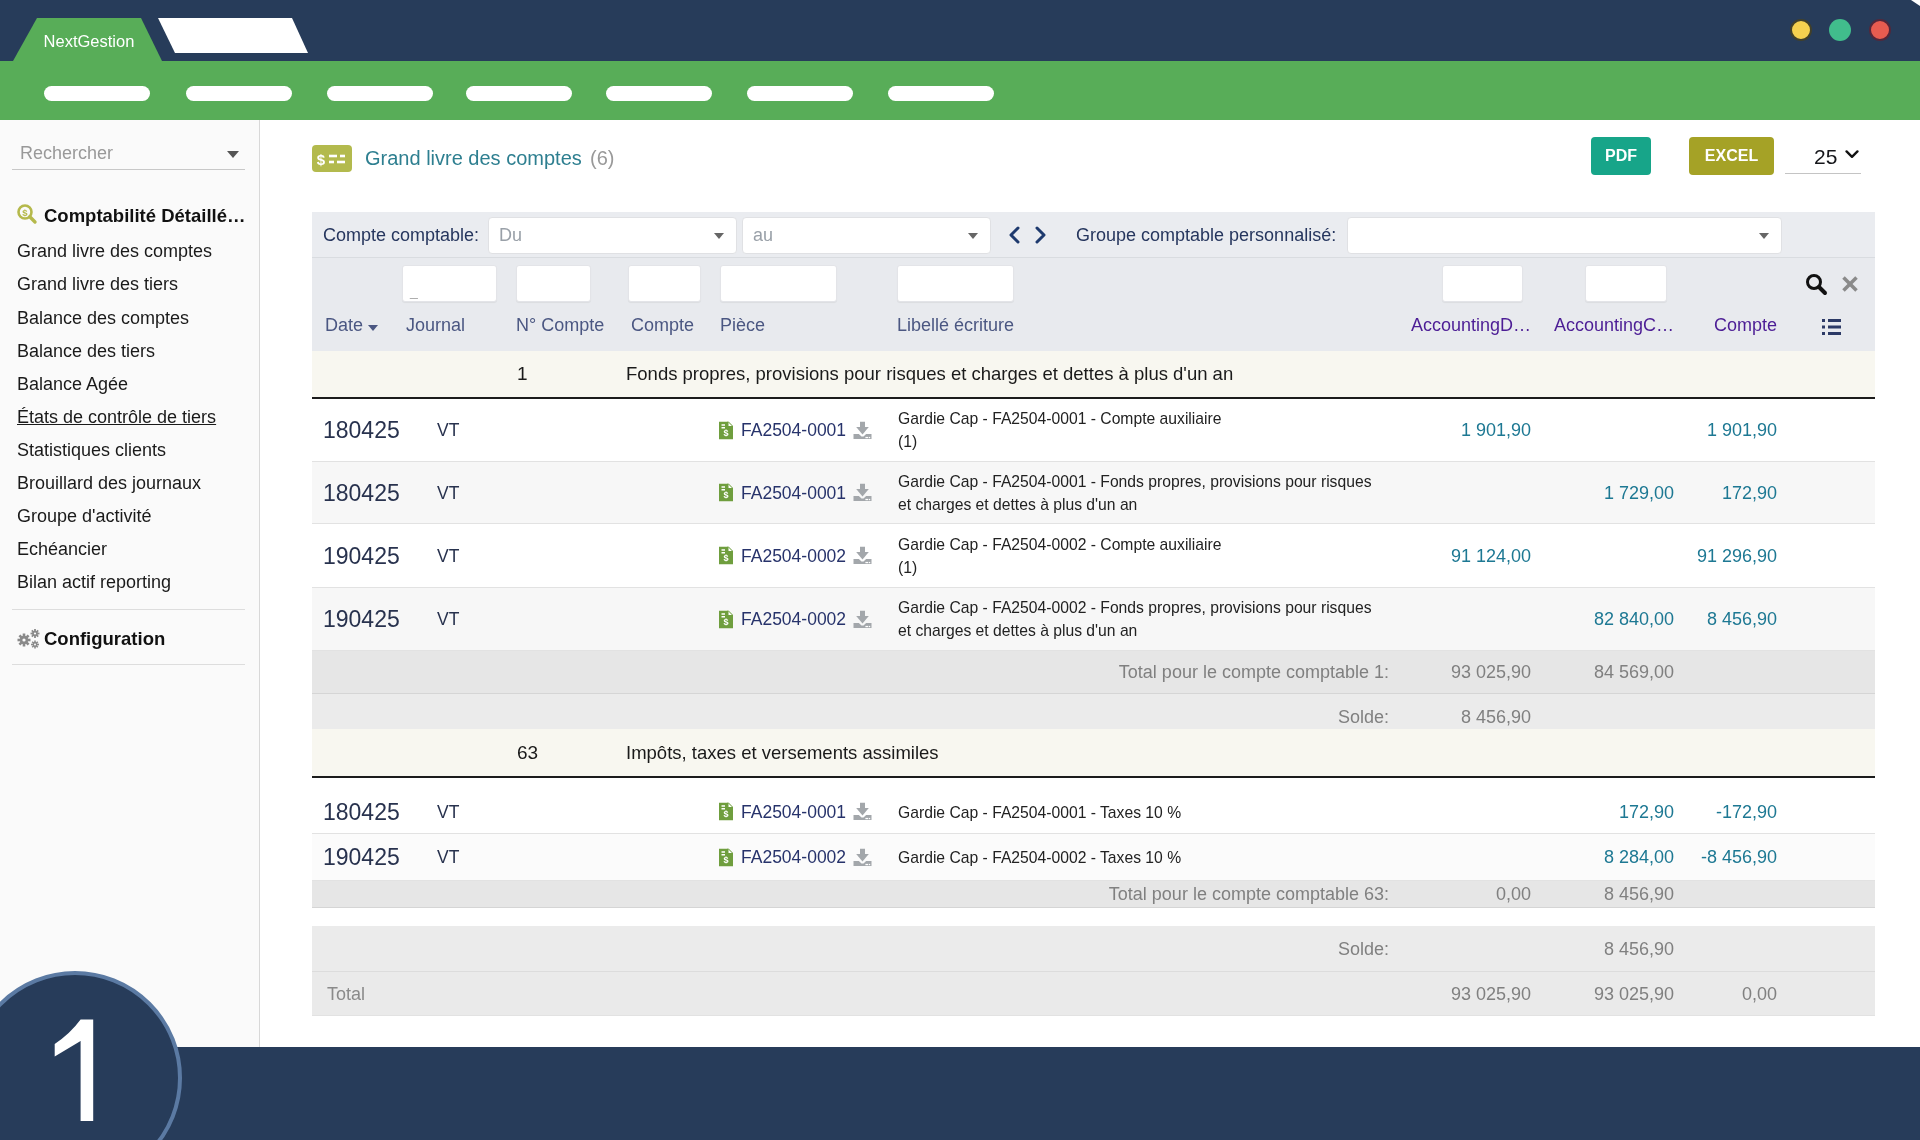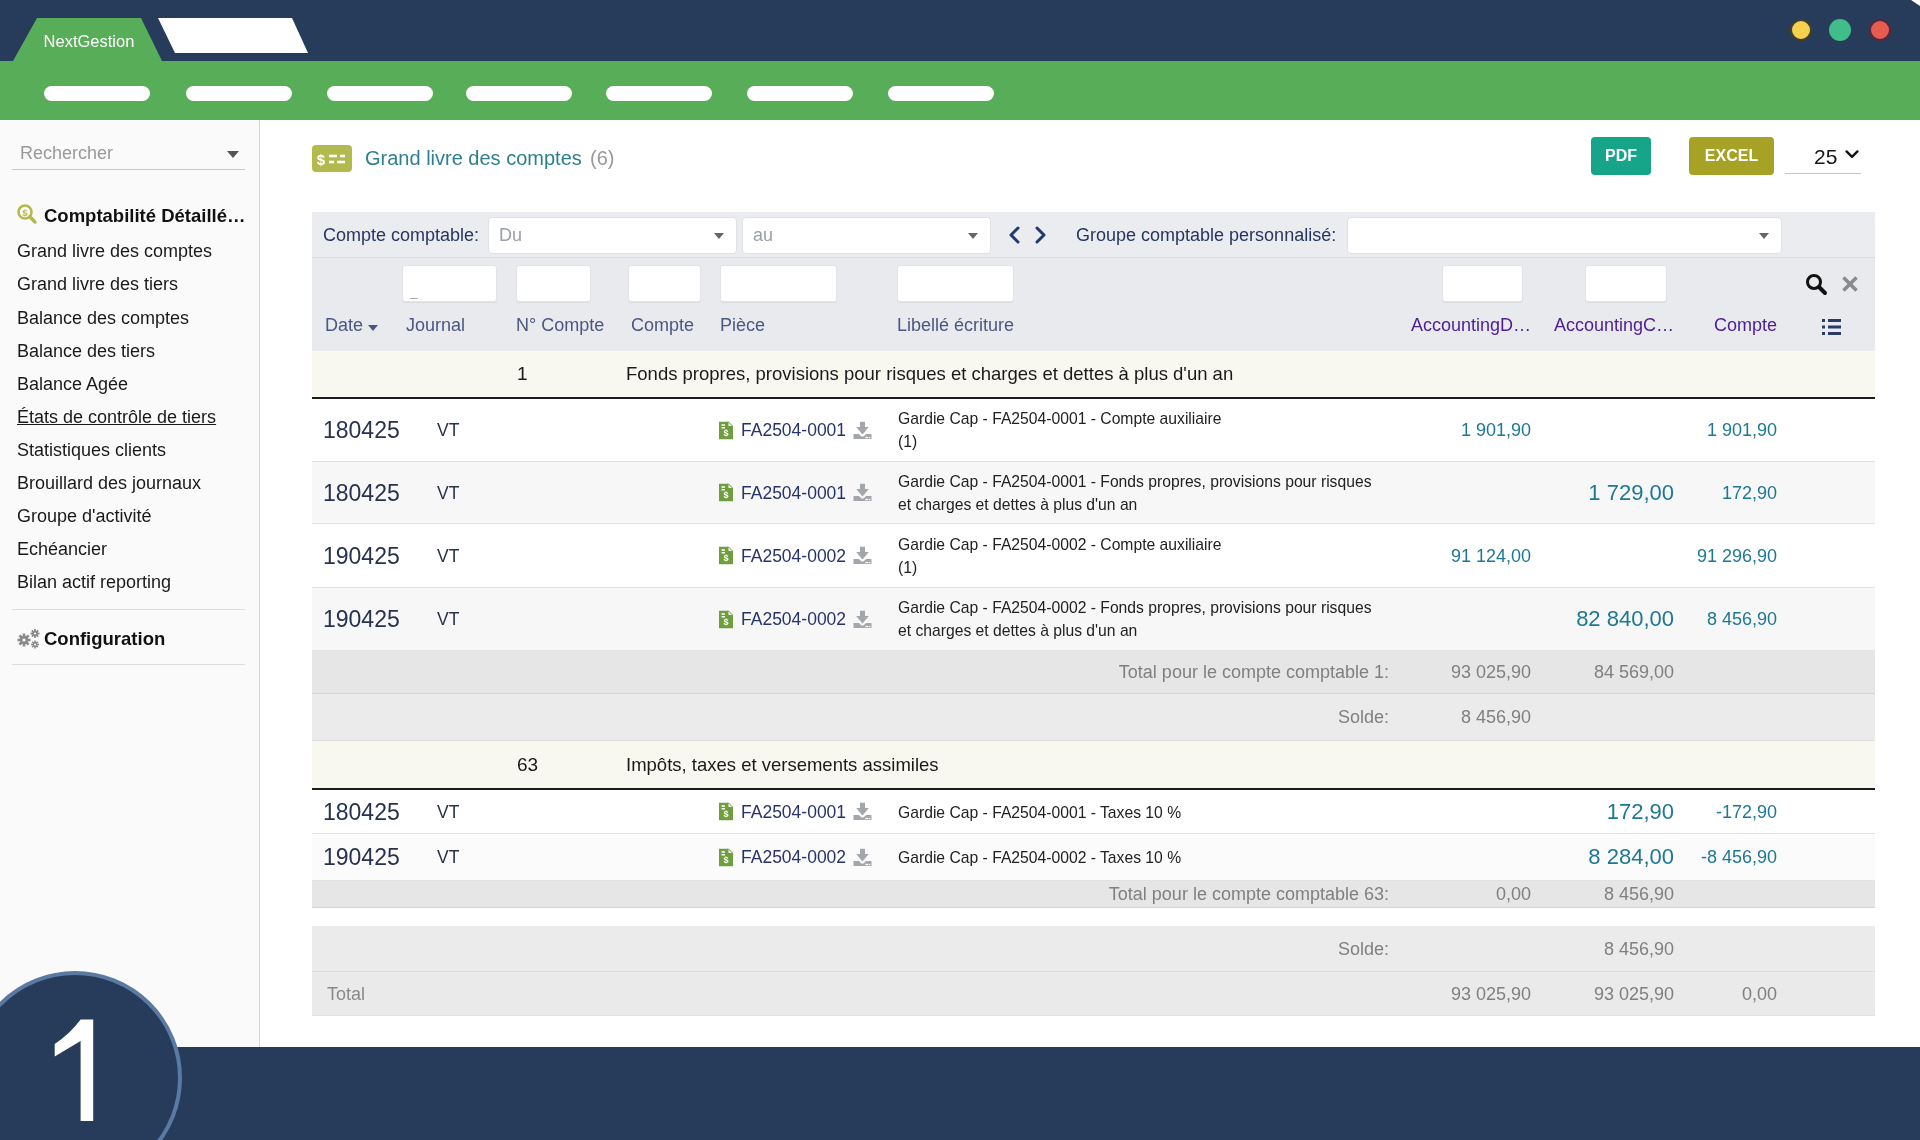--- a/index.html
+++ b/index.html
@@ -60,21 +60,21 @@
 .gnum { position:absolute; left:205px; top:50%; transform:translateY(-50%); font-size:19px; color:#1a1a1a; }
 .gtitle { position:absolute; left:314px; top:50%; transform:translateY(-50%); font-size:18.5px; color:#1a1a1a; }
 .drow { border-bottom:1px solid #e2e2e2; background:#fff; }
 .c-date { position:absolute; left:11px; top:50%; transform:translateY(-50%); font-size:23px; color:#28324e; }
 .c-jnl  { position:absolute; left:125px; top:50%; transform:translateY(-50%); font-size:17.5px; color:#28324e; }
 .c-pc   { position:absolute; left:407px; top:50%; transform:translateY(-50%); display:flex; align-items:center; }
 .c-pc span { font-size:17.5px; color:#27336b; margin:0 7px 0 8px; }
 .c-lib  { position:absolute; left:586px; top:50%; transform:translateY(-50%); width:500px;
   font-size:15.7px; color:#222; line-height:23px; }
 .c-d { position:absolute; right:344px; top:50%; transform:translateY(-50%); font-size:18px; color:#1d7893; }
-.c-c { position:absolute; right:201px; top:50%; transform:translateY(-50%); font-size:22px; color:#1d7893; }
+.c-c { position:absolute; right:201px; top:50%; transform:translateY(-50%); font-size:18px; color:#1d7893; }
 .c-s { position:absolute; right:98px;  top:50%; transform:translateY(-50%); font-size:18px; color:#1d7893; }
 .t-lbl { position:absolute; right:486px; top:50%; transform:translateY(-50%); font-size:18px; color:#808080; }
 .t-d { position:absolute; right:344px; top:50%; transform:translateY(-50%); font-size:18px; color:#808080; }
 .t-c { position:absolute; right:201px; top:50%; transform:translateY(-50%); font-size:18px; color:#808080; }
 .t-s { position:absolute; right:98px; top:50%; transform:translateY(-50%); font-size:18px; color:#808080; }
 .caret { display:inline-block; width:0; height:0; border-left:5px solid transparent;
   border-right:5px solid transparent; border-top:6px solid #444; }
 
 
 .fsel { position:absolute; top:5px; height:37px; background:#fff; border-radius:4px;
@@ -349,21 +349,21 @@
     </div>
   <div class="trow drow" style="top:439px; height:43px; background:#e6e6e6; border-bottom-color:#d5d5d5;" id="t1">
     <div class="t-lbl">Total pour le compte comptable 1:</div>
     <div class="t-d">93 025,90</div>
     <div class="t-c">84 569,00</div>
   </div>
   <div class="trow drow" style="top:482px; height:47px; background:#ebebeb; border-bottom-color:#dcdcdc;" id="s1">
     <div class="t-lbl">Solde:</div>
     <div class="t-d">8 456,90</div>
   </div>
-  <div class="trow grow" style="top:529px; height:49px;text-decoration:underline;">
+  <div class="trow grow" style="top:517px; height:49px;text-decoration:underline;">
     <div class="gnum">63</div>
     <div class="gtitle">Impôts, taxes et versements assimiles</div>
   </div>
   <div class="trow drow" style="top:578px; height:44px;" id="r5">
       <div class="c-date">180425</div>
       <div class="c-jnl">VT</div>
       <div class="c-pc">
         <svg width="14" height="18" viewBox="0 0 14 18">
           <path d="M0 0 h9 l5 5 v13 h-14 z" fill="#6f9e3e"></path>
           <path d="M9 0 l5 5 h-5 z" fill="#fff"></path>

